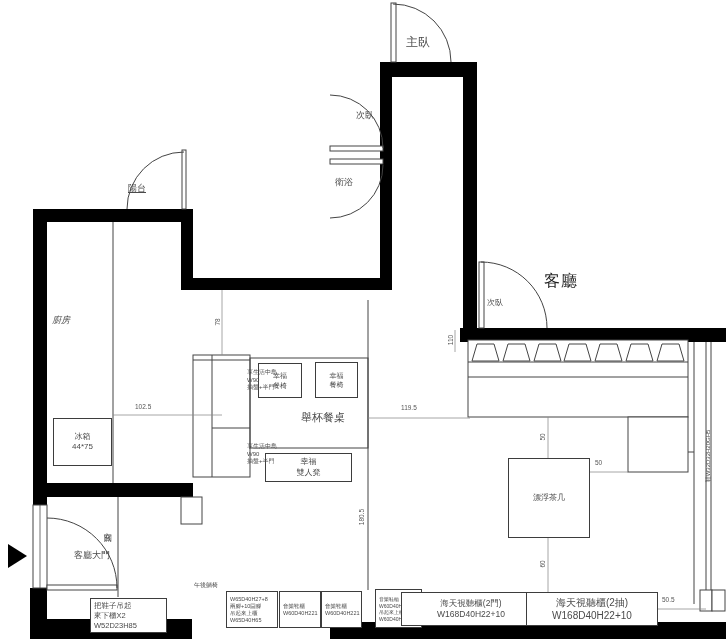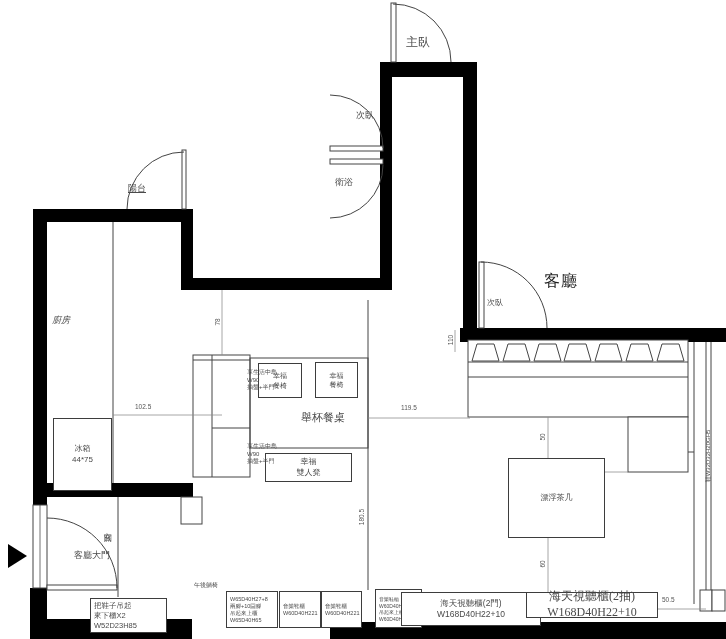--- a/index.html
+++ b/index.html
@@ -125,27 +125,27 @@
     <div class="lbl rot" style="left: 708px; top: 456px; font-size: 6px;">鞋W32D32H20GH5</div>
     <div class="dim" style="left: 135px; top: 404px;">102.5</div>
     <div class="dim" style="left: 401px; top: 405px;">119.5</div>
     <div class="dim rot" style="left: 218px; top: 322px;">78</div>
     <div class="dim rot" style="left: 451px; top: 340px;">110</div>
     <div class="dim rot" style="left: 362px; top: 517px;">180.5</div>
     <div class="dim rot" style="left: 543px; top: 437px;">50</div>
     <div class="dim" style="left: 595px; top: 460px;">50</div>
     <div class="dim rot" style="left: 543px; top: 564px;">60</div>
     <div class="dim" style="left: 662px; top: 597px;">50.5</div>
-    <div class="box" style="left: 53px; top: 418px; width: 59px; height: 73px; font-size: 8px;"><div>冰箱</div><div>44*75</div></div>
+    <div class="box" style="left: 53px; top: 418px; width: 59px; height: 48px; font-size: 8px;"><div>冰箱</div><div>44*75</div></div>
     <div class="box" style="left: 258px; top: 363px; width: 44px; height: 35px; font-size: 7px;"><div>幸福</div><div>餐椅</div></div>
     <div class="box" style="left: 315px; top: 362px; width: 43px; height: 36px; font-size: 7px;"><div>幸福</div><div>餐椅</div></div>
     <div class="box" style="left: 265px; top: 453px; width: 87px; height: 29px; font-size: 8px;"><div>幸福</div><div>雙人凳</div></div>
-    <div class="box" style="left: 508px; top: 458px; width: 97px; height: 80px; font-size: 8px;"><div>漂浮茶几</div></div>
+    <div class="box" style="left: 508px; top: 458px; width: 82px; height: 80px; font-size: 8px;"><div>漂浮茶几</div></div>
     <div class="box left nob" style="left: 212px; top: 364px; width: 38px; height: 32px; font-size: 6px;"><div>享生活中島</div><div>W90</div><div>抽盤+半門</div></div>
     <div class="box left nob" style="left: 212px; top: 438px; width: 38px; height: 32px; font-size: 6px;"><div>享生活中島</div><div>W90</div><div>抽盤+半門</div></div>
     <div class="box left" style="left: 58px; top: 598px; width: 77px; height: 35px; font-size: 7.5px;"><div>把鞋子吊起</div><div>來下櫃X2</div><div>W52D23H85</div></div>
     <div class="box left" style="left: 194px; top: 591px; width: 52px; height: 37px; font-size: 5.5px;"><div>W65D40H27+8</div><div>兩腳+10圓腳</div><div>吊起來上櫃</div><div>W65D40H65</div></div>
     <div class="box left" style="left: 247px; top: 591px; width: 42px; height: 37px; font-size: 5.5px;"><div>音樂鞋櫃</div><div>W60D40H221</div></div>
     <div class="box left" style="left: 289px; top: 591px; width: 41px; height: 37px; font-size: 5.5px;"><div>音樂鞋櫃</div><div>W60D40H221</div></div>
     <div class="box left" style="left: 343px; top: 589px; width: 47px; height: 39px; font-size: 5px;"><div>音樂鞋櫃</div><div>W60D40H85</div><div>吊起來上櫃無門</div><div>W60D40H85</div></div>
     <div class="box" style="left: 386px; top: 592px; width: 140px; height: 34px; font-size: 8.5px; margin-left: 15px;"><div>海天視聽櫃(2門)</div><div>W168D40H22+10</div></div>
-    <div class="box" style="left: 526px; top: 592px; width: 132px; height: 26px; font-size: 12px; font-family: Liberation Serif, serif;"><div>海天視聽櫃(2抽)</div><div>W168D40H22+10</div></div>
+    <div class="box" style="left: 526px; top: 592px; width: 132px; height: 34px; font-size: 10px;"><div>海天視聽櫃(2抽)</div><div>W168D40H22+10</div></div>
   </div>
 
 </body></html>

